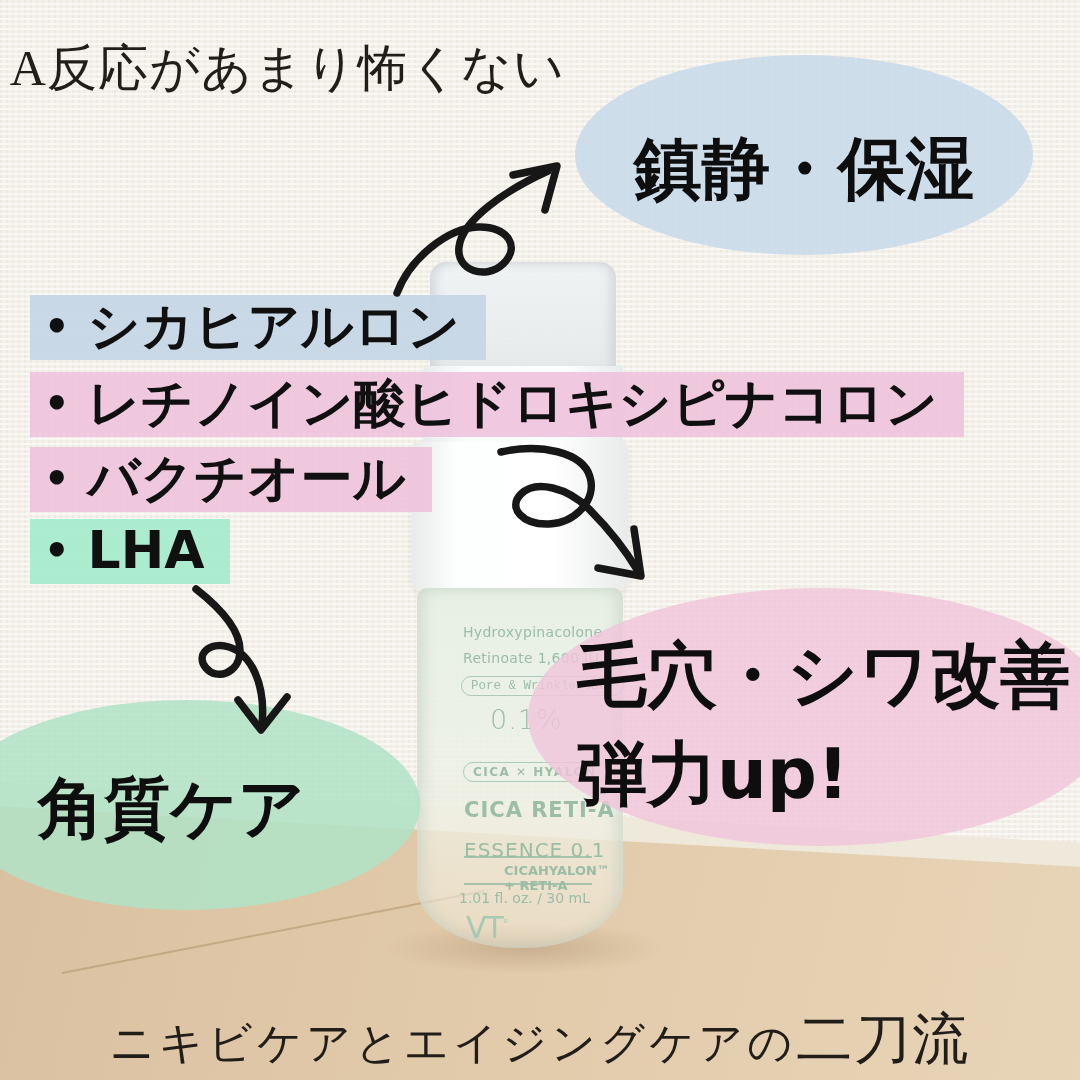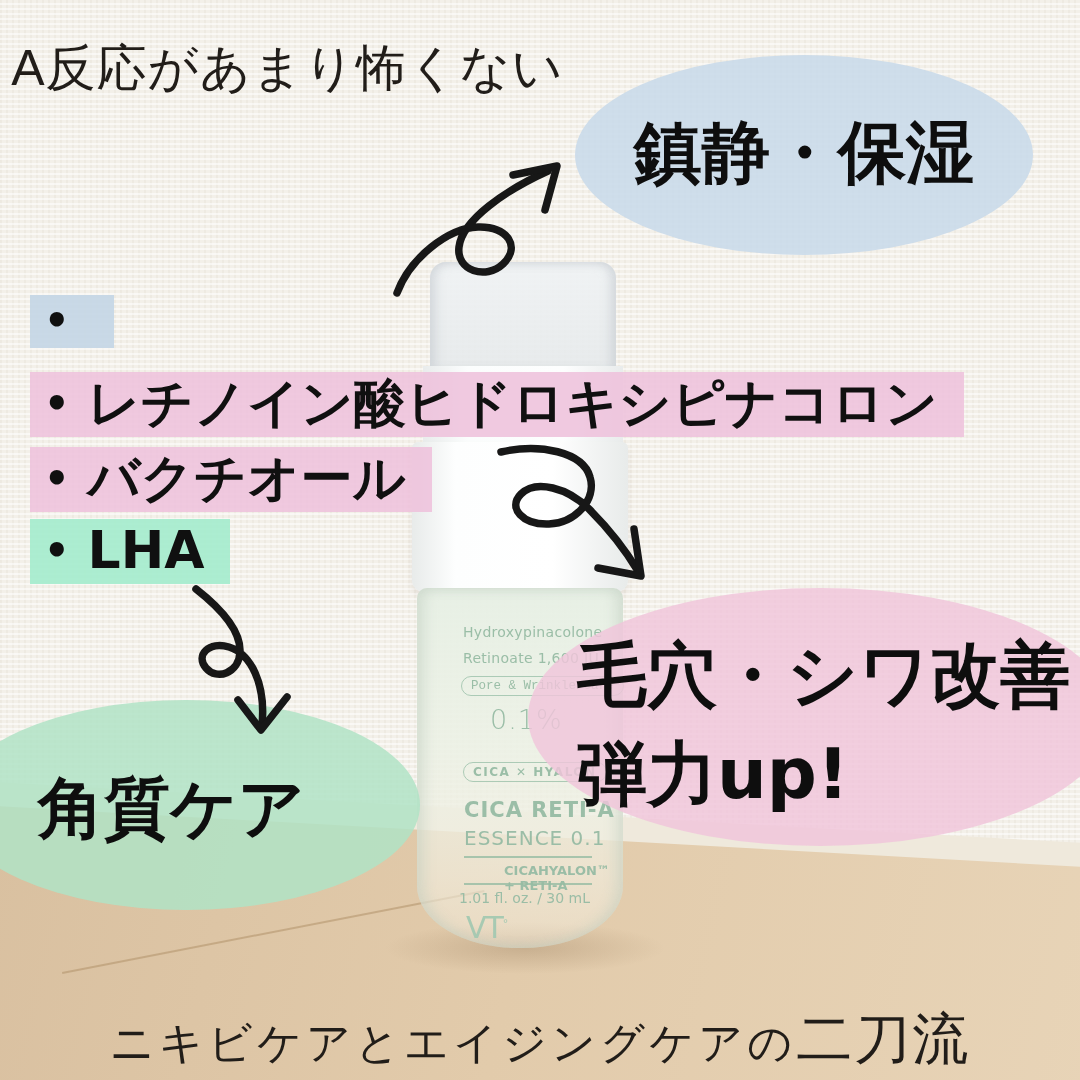--- a/index.html
+++ b/index.html
@@ -68,21 +68,21 @@
   .rule{height:2px;background:rgba(150,187,163,.8);}
   
   .ellipse{border-radius:50%;z-index:4;}
   .big-label{z-index:6;color:#0e0e0e;font-weight:700;white-space:nowrap;}
   .bar{
     z-index:5;display:inline-flex;align-items:center;white-space:nowrap;
     padding:5px 26px 8px 14px;color:#101010;font-weight:700;font-size:52px;line-height:1.0;
   }
   .bar .bullet{font-size:40px;margin-right:18px;line-height:1;}
   .serif-text{
-    font-family:Liberation Sans, sans-serif;color:#211d19;z-index:6;white-space:nowrap;
+    font-family:Liberation Serif, serif;color:#211d19;z-index:6;white-space:nowrap;
   }
   .arrows{left:0;top:0;width:1080px;height:1080px;z-index:7;pointer-events:none;}
 </style>
 </head>
 <body>
 
 <div class="canvas">
 
   <div class="abs wall"></div>
   <div class="abs table-edge"></div>
@@ -93,45 +93,46 @@
   <div class="abs cap-top"></div>
   <div class="abs cap-mid"></div>
   <div class="abs collar"></div>
   <div class="abs body-glass">
     <div class="abs label lab-small" style="left:46px;top:36px;">Hydroxypinacolone</div>
     <div class="abs label lab-small" style="left:46px;top:62px;">Retinoate 1,600 IU</div>
     <div class="abs label pill" style="left:44px;top:88px;font-size:12.5px;font-family:Liberation Mono, monospace;">Pore &amp; Wrinkle Care</div>
     <div class="abs label" style="left:45px;top:116px;font-size:27px;font-weight:300;letter-spacing:1px;margin-left:28px;">0.1%</div>
     <div class="abs label pill" style="left:46px;top:174px;font-size:12px;font-weight:700;letter-spacing:1.5px;text-align:center;">CICA ✕ HYALON</div>
     <div class="abs label" style="left:47px;top:210px;font-size:21px;font-weight:700;letter-spacing:1px;">CICA RETI-A</div>
-    <div class="abs label" style="left:47px;top:238px;font-size:20px;letter-spacing:1px;">ESSENCE 0.1</div>
+    <div class="abs label" style="left:47px;top:250px;font-size:20px;letter-spacing:1px;">ESSENCE 0.1</div>
     <div class="abs rule" style="left:47px;top:268px;width:128px;"></div>
     <div class="abs label" style="left:47px;top:275px;font-size:13px;font-weight:700;margin-left:40px;">CICAHYALON™ + RETI-A</div>
     <div class="abs rule" style="left:47px;top:295px;width:128px;"></div>
     <div class="abs label" style="left:42px;top:302px;font-size:14px;">1.01 fl. oz. / 30 mL</div>
     <div class="abs" style="left:49px;top:322px;font-size:30px;letter-spacing:-1px;color:rgba(163,200,177,.95);"><span>VT</span><sup style="font-size:11px;">°</sup></div>
   </div>
 
   <div class="abs ellipse" style="left: 575px; top: 55px; width: 458px; height: 200px; background: rgba(200, 217, 233, 0.88);"></div>
   <div class="abs ellipse" style="left: 528px; top: 588px; width: 585px; height: 258px; background: rgba(240, 196, 219, 0.82);"></div>
   <div class="abs ellipse" style="left: -48px; top: 700px; width: 468px; height: 210px; background: rgba(176, 227, 198, 0.85);"></div>
 
-  <div class="abs big-label" style="left:575px;top:108px;width:458px;text-align:center;font-size:68px;">鎮静・保湿</div>
+  <div class="abs big-label" style="left:575px;top:124px;width:458px;text-align:center;font-size:68px;">鎮静・保湿</div>
   <div class="abs big-label" style="left:38px;top:764px;font-size:66px;">角質ケア</div>
   <div class="abs big-label" style="left:577px;top:626px;font-size:70px;line-height:1.42;">
     <div>毛穴・シワ改善</div>
     <div>弾力up!</div>
   </div>
 
   <div class="abs serif-text" style="left:0;top:34px;width:575px;text-align:center;font-size:50px;letter-spacing:1px;line-height:68px;">
     <div>A反応があまり怖くない</div>
   </div>
 
   <div class="abs bar" style="left: 30px; top: 295px; background: rgba(196, 214, 229, 0.92);">
     <span class="bullet">•</span>
+    <span>シカヒアルロン</span>
   </div>
   <div class="abs bar" style="left: 30px; top: 372px; background: rgba(238, 194, 220, 0.88);">
     <span class="bullet">•</span>
     <span>レチノイン酸ヒドロキシピナコロン</span>
   </div>
   <div class="abs bar" style="left: 30px; top: 447px; background: rgba(238, 194, 220, 0.88);">
     <span class="bullet">•</span>
     <span>バクチオール</span>
   </div>
   <div class="abs bar" style="left: 30px; top: 519px; background: rgba(165, 236, 205, 0.92);">

